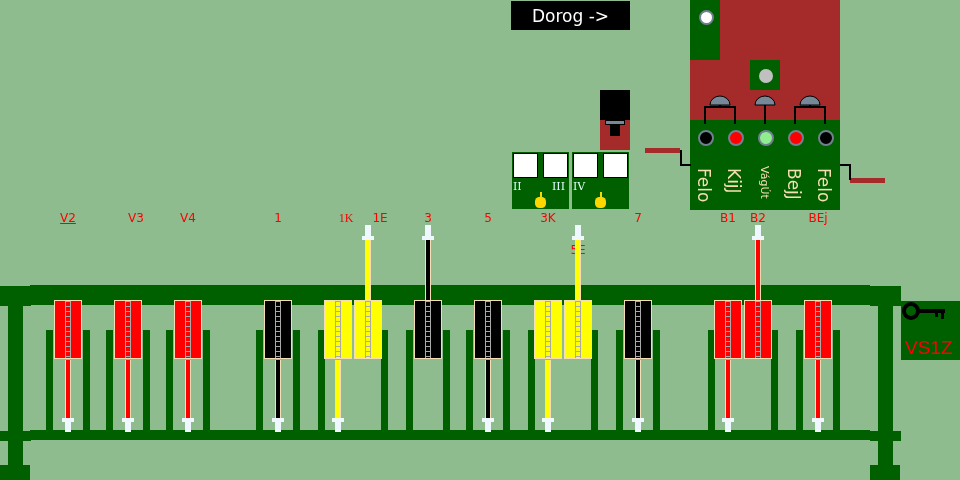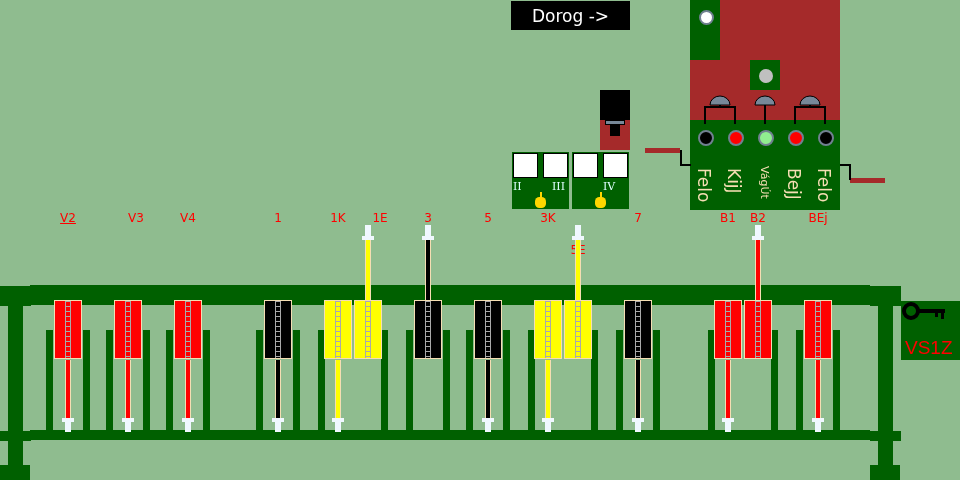--- a/index.html
+++ b/index.html
@@ -88,21 +88,21 @@
 <div class="wbox" style="left:513px;"></div>
 <div class="wbox" style="left:543px;"></div>
 <div class="roman" style="left:513px;">II</div>
 <div class="roman" style="left:552px;">III</div>
 <div class="bulbstem" style="left:540px;top:192px;"></div>
 <div class="bulb" style="left:535px;top:197px;"></div>
 
 <div class="abs dg" style="left:572px;top:152px;width:57px;height:57px;"></div>
 <div class="wbox" style="left:573px;"></div>
 <div class="wbox" style="left:603px;"></div>
-<div class="roman" style="left:573px;padding-left:30px;">IV</div>
+<div class="roman" style="left:573px;">IV</div>
 <div class="bulbstem" style="left:600px;top:192px;"></div>
 <div class="bulb" style="left:595px;top:197px;"></div>
 
 <div class="abs dg" style="left:30px;top:285px;width:840px;height:20px;"></div>
 <div class="abs dg" style="left:0;top:286px;width:31px;height:20px;"></div>
 <div class="abs dg" style="left:870px;top:286px;width:31px;height:20px;"></div>
 <div class="abs dg" style="left:30px;top:430px;width:840px;height:10px;"></div>
 <div class="abs dg" style="left:0;top:431px;width:31px;height:10px;"></div>
 <div class="abs dg" style="left:870px;top:431px;width:31px;height:10px;"></div>
 <div class="abs dg" style="left:8px;top:286px;width:15px;height:194px;"></div>
@@ -163,21 +163,21 @@
     <div class="box" style="left: 174px; background: rgb(255, 0, 0);">
       <div class="chain"></div>
     </div>
     <div class="lbl" style="left: 258px;">1</div>
     <div class="rod" style="left: 275px; top: 360px; height: 59px; background: rgb(0, 0, 0);"></div>
     <div class="cap" style="left: 272px; top: 418px;"></div>
     <div class="capstem" style="left: 275px; top: 421px;"></div>
     <div class="box" style="left: 264px; background: rgb(0, 0, 0);">
       <div class="chain"></div>
     </div>
-    <div class="lbl" style="left: 318px;">1K</div>
+    <div class="lbl" style="left: 326px; font-family: Liberation Serif, serif;">1K</div>
     <div class="rod" style="left: 335px; top: 360px; height: 59px; background: rgb(255, 255, 0);"></div>
     <div class="cap" style="left: 332px; top: 418px;"></div>
     <div class="capstem" style="left: 335px; top: 421px;"></div>
     <div class="box" style="left: 324px; background: rgb(255, 255, 0);">
       <div class="chain"></div>
     </div>
     <div class="lbl" style="left: 360px;">1E</div>
     <div class="capstem" style="left: 365px; top: 225px;"></div>
     <div class="cap" style="left: 362px; top: 236px;"></div>
     <div class="rod" style="left: 365px; top: 240px; height: 61px; background: rgb(255, 255, 0);"></div>

